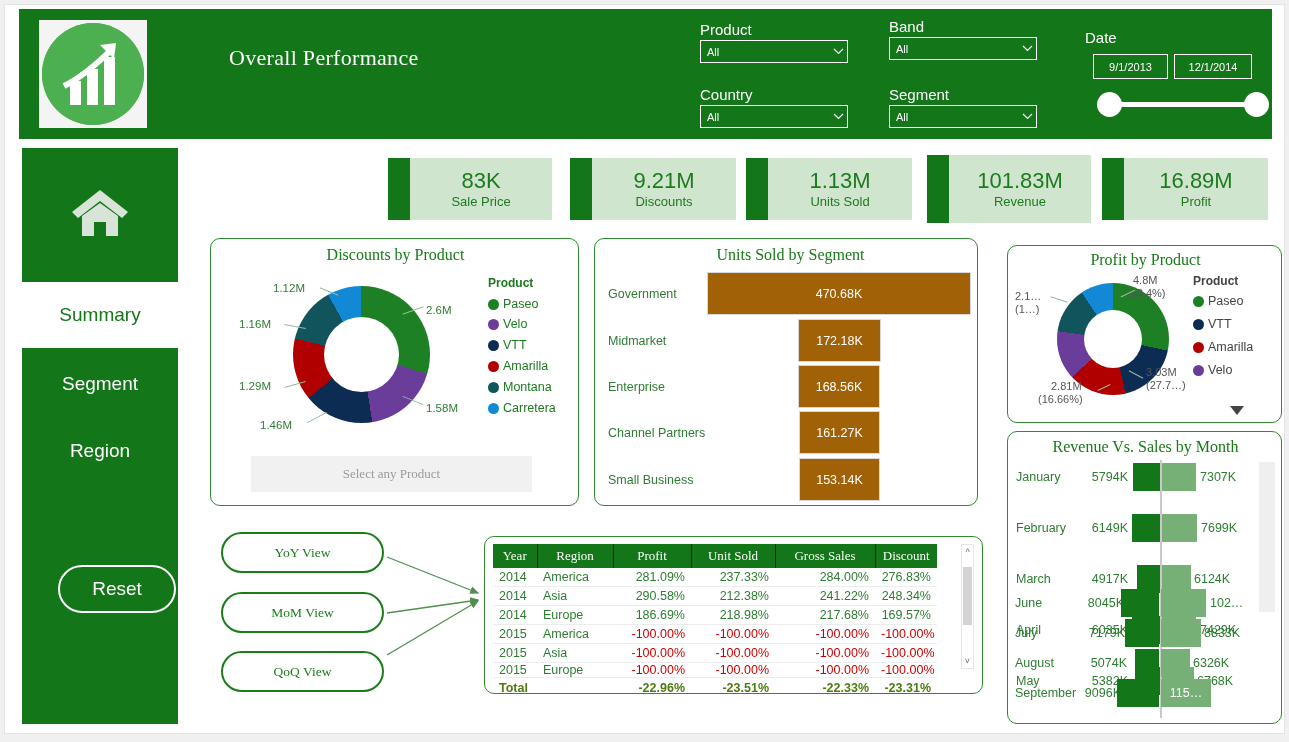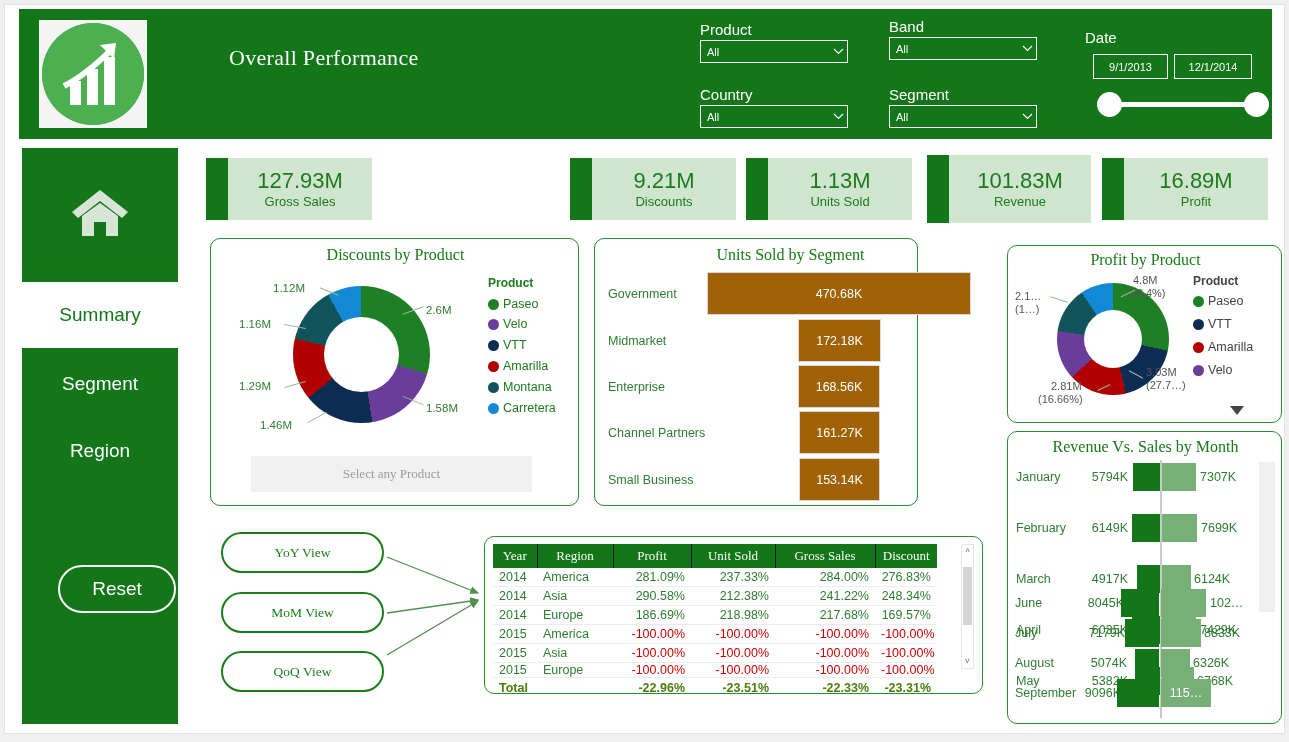--- a/index.html
+++ b/index.html
@@ -285,25 +285,25 @@
       <span>Segment</span>
     </div>
     <div class="nav-item" style="top:270px;">
       <span>Region</span>
     </div>
     <div class="reset-btn">
       <span>Reset</span>
     </div>
   </div>
 
-  <div class="kpi" style="left:201px;top:153px;width:166px;">
+  <div class="kpi" style="left:383px;top:153px;width:164px;">
     <div class="accent"></div>
     <div class="body">
-      <div class="kval">127.93M</div>
-      <div class="klab">Gross Sales</div>
+      <div class="kval">83K</div>
+      <div class="klab">Sale Price</div>
     </div>
   </div>
   <div class="kpi" style="left:565px;top:153px;width:166px;">
     <div class="accent"></div>
     <div class="body">
       <div class="kval">9.21M</div>
       <div class="klab">Discounts</div>
     </div>
   </div>
   <div class="kpi" style="left:741px;top:153px;width:166px;">
@@ -392,21 +392,21 @@
         <span class="legend-dot" style="background:#1389d6;"></span>
         <span class="legend-lab">Carretera</span>
       </div>
     </div>
 
     <div class="slicer">
       <span>Select any Product</span>
     </div>
   </div>
 
-  <div class="panel" style="left:589px;top:233px;width:324px;height:268px;">
+  <div class="panel" style="left:589px;top:233px;width:384px;height:268px;">
     <div class="panel-title" style="position:absolute;left:0;top:7px;width:391px;">Units Sold by Segment</div>
 
     <div class="bcat" style="left:13px;top:48px;">Government</div>
     <div class="bbar" style="left:112px;top:33px;width:264px;height:43px;">
       <span>470.68K</span>
     </div>
 
     <div class="bcat" style="left:13px;top:95px;">Midmarket</div>
     <div class="bbar" style="left:203px;top:80px;width:83px;height:43px;">
       <span>172.18K</span>

